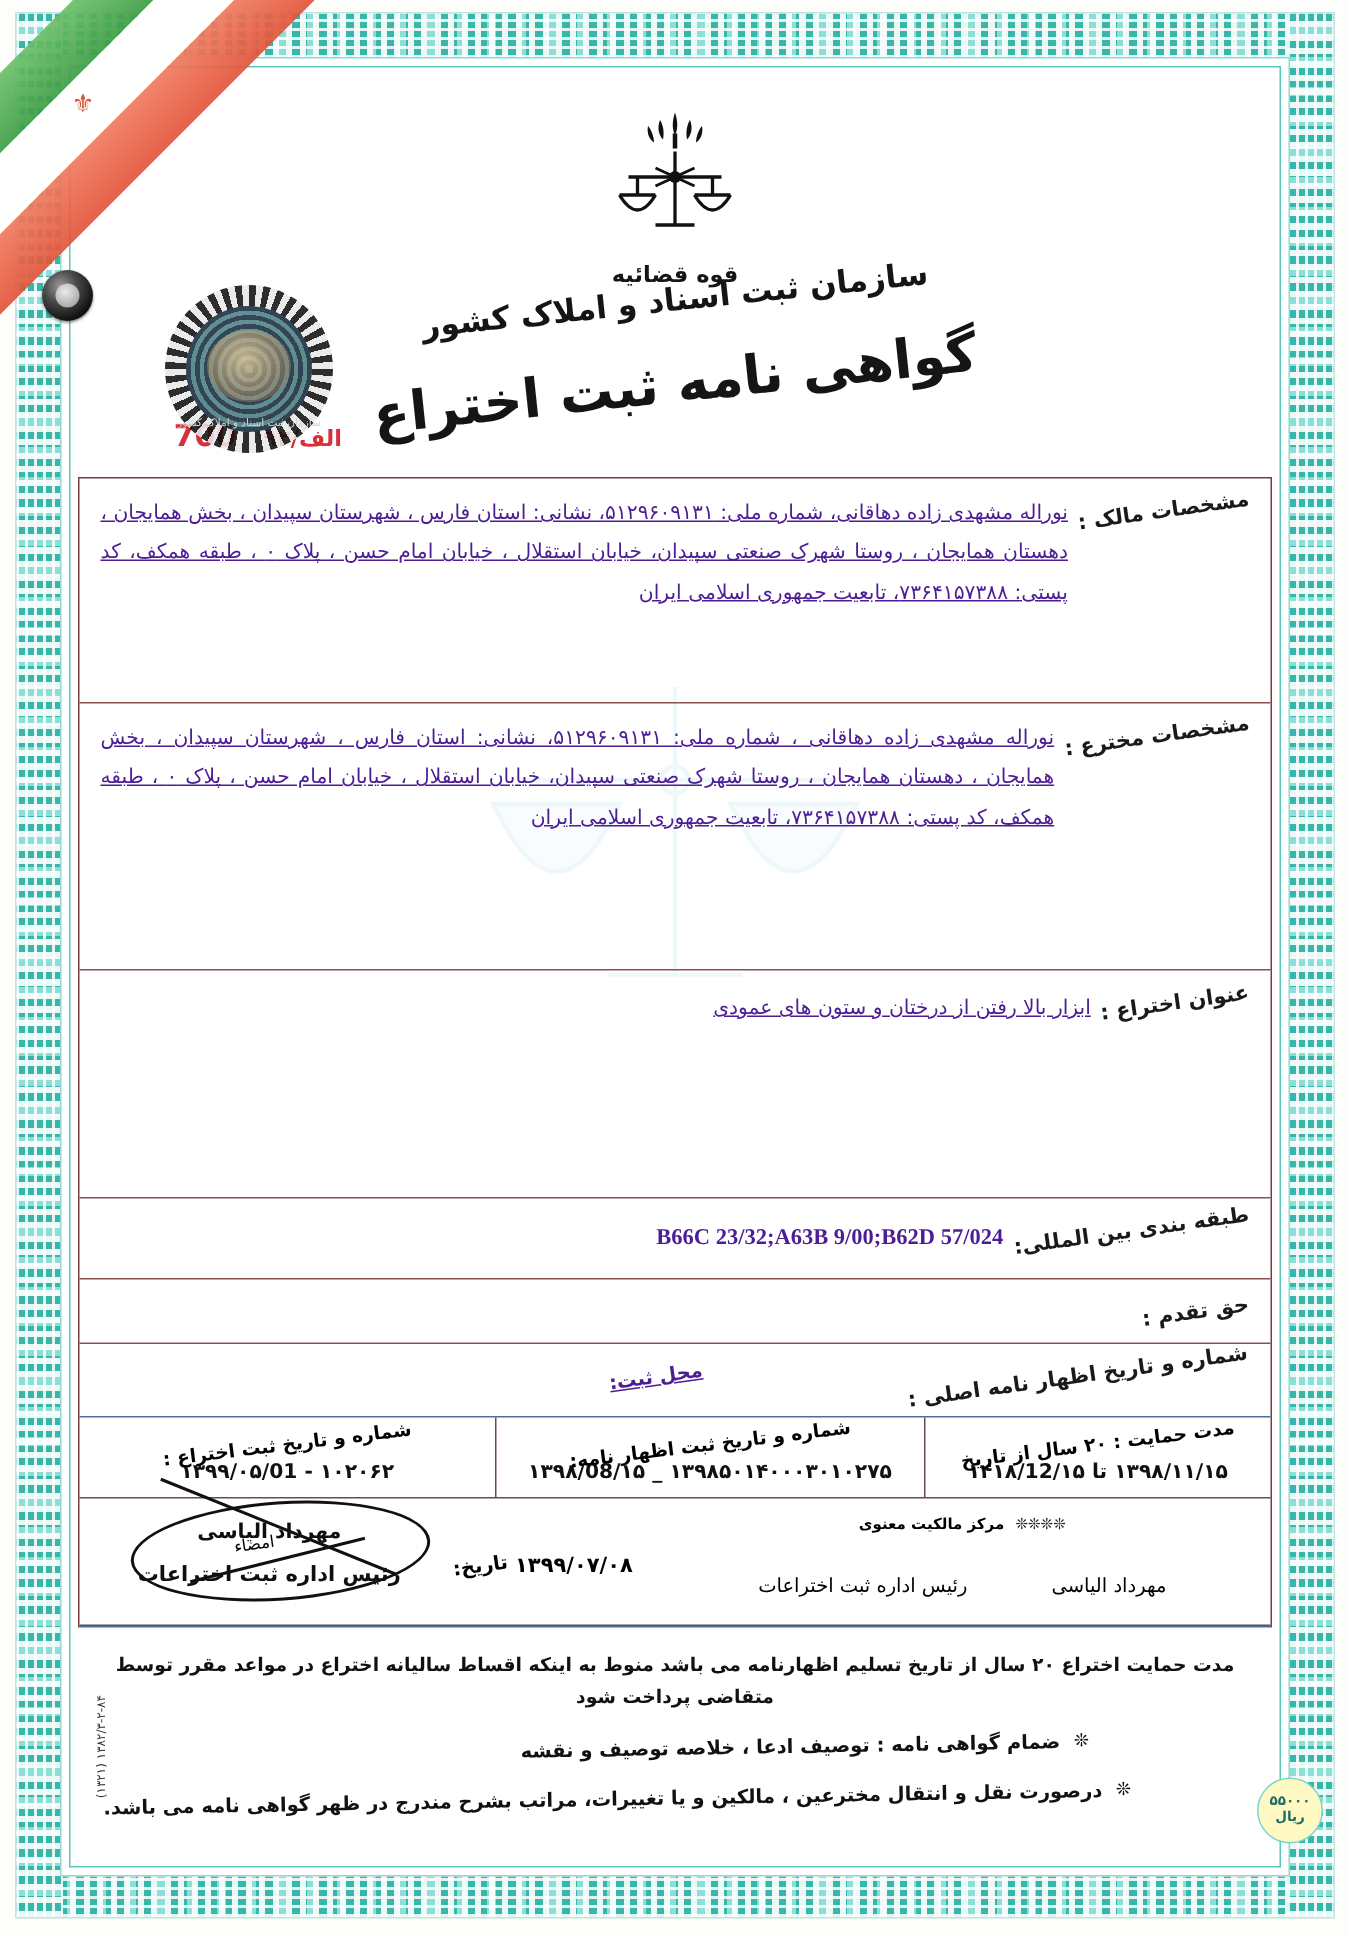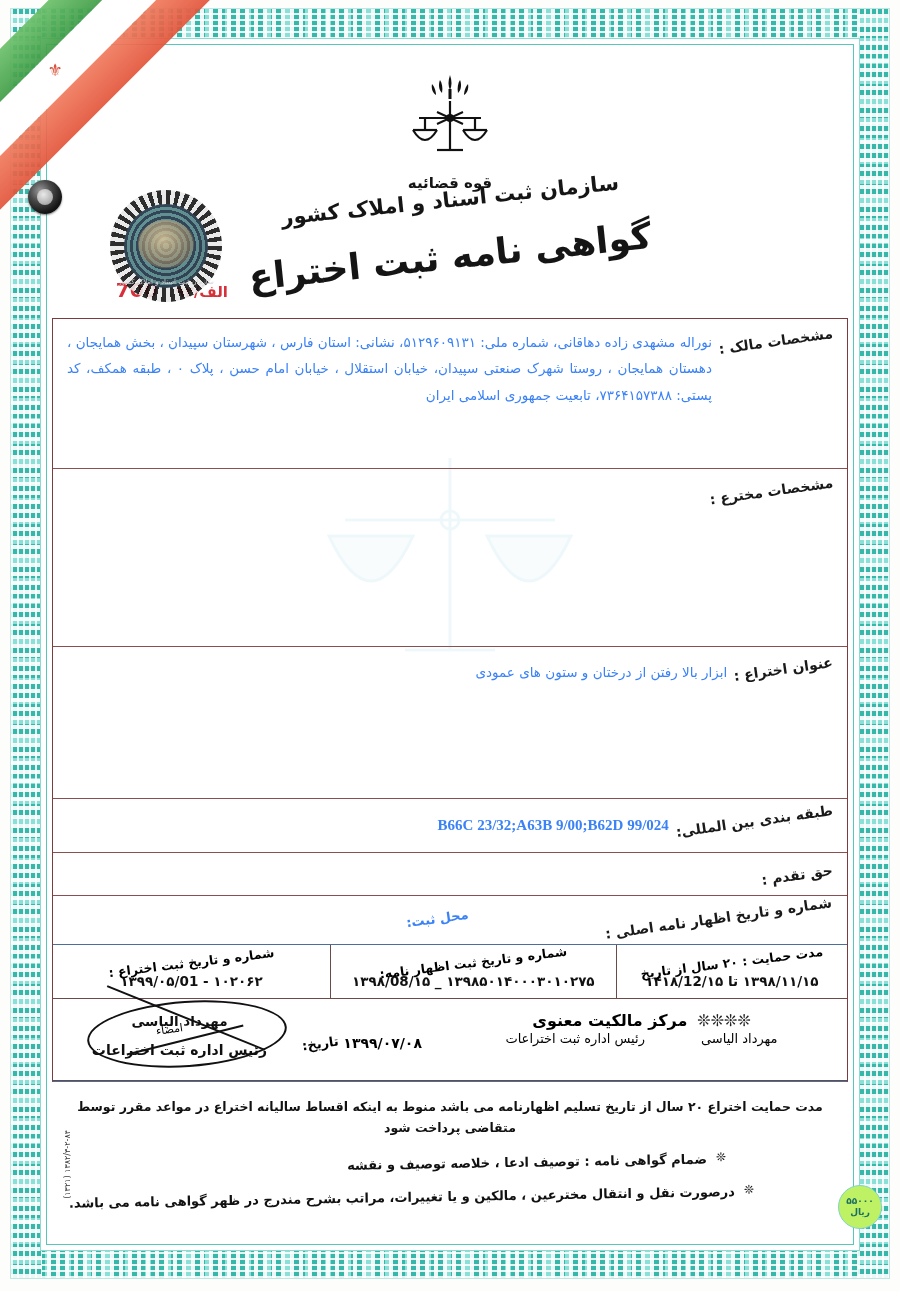--- a/index.html
+++ b/index.html
@@ -198,22 +198,23 @@
     flex: 0 0 auto;
     font-size: 14px; font-weight: bold; color: #1a1a1a;
     transform: rotate(-8deg);
     white-space: nowrap;
     padding-top: 4px;
     margin-left: 6px;
   }
   .row-value {
     flex: 1 1 auto;
     font-size: 13.5px; line-height: 1.95;
-    color: #3b82f6; text-align: justify;
-    direction: rtl;
+    color: #4c1d95; text-align: justify;
+    direction: rtl;
+    text-decoration: underline;
   }
 
   .row-owner    { min-height: 150px; }
   .row-inventor { min-height: 178px; }
   .row-title    { min-height: 152px; }
   .row-ipc      { min-height: 54px;  }
   .row-priority { min-height: 42px;  }
   .row-orig     { min-height: 44px;  border-bottom: 1px solid #4a6f9a; }
 
   .row-title .row-value,
@@ -246,21 +247,21 @@
 
   
   .sig-strip {
     position: relative;
     display: flex; direction: rtl;
     padding: 10px 14px 18px 14px;
     border-bottom: 1px solid #6b4a4a;
     min-height: 82px;
   }
   .sig-right { flex: 0 0 50%; text-align: center; padding-top: 2px; }
-  .sig-dept { font-size: 16px; font-weight: bold; margin-bottom: 1px; }
+  .sig-dept { font-size: 10px; font-weight: bold; margin-bottom: 28px; }
   .sig-dept .stars { letter-spacing: -1px; color: #222; margin-left: 4px; }
   .sig-role { font-size: 13px; display: flex; justify-content: center; gap: 56px; }
 
   .sig-mid { flex: 0 0 22%; padding-top: 24px; text-align: center; direction: rtl; }
   .sig-date-label { font-size: 13px; font-weight: bold; transform: rotate(-8deg); display: inline-block; }
   .sig-date-value { font-size: 14px; font-weight: bold; margin-right: 8px; }
 
   .sig-left { flex: 1 1 auto; position: relative; }
   .stamp {
     position: absolute; top: -2px; right: 4px;
@@ -315,21 +316,21 @@
     top: 1130px; right: 828px;
     writing-mode: vertical-rl;
     font-size: 8px; color: #3a3a3a; letter-spacing: 1px;
     transform: rotate(180deg);
     direction: rtl;
   }
   .stamp-value {
     position: absolute;
     top: 1185px; right: 18px;
     width: 44px; height: 44px; border-radius: 50%;
-    background: #bef264;
+    background: #fef9c3;
     border: 1px solid #7fd4c9;
     display: flex; flex-direction: column;
     align-items: center; justify-content: center;
     font-size: 9px; font-weight: bold; color: #1c6d64; line-height: 1.25;
     direction: rtl;
   }
 </style>
 </head>
 <body>
 
@@ -416,31 +417,32 @@
 
     <div class="doc-table">
 
       <div class="row row-owner">
         <div class="row-label">مشخصات مالک :</div>
         <div class="row-value">نوراله مشهدی زاده دهاقانی، شماره ملی: ۵۱۲۹۶۰۹۱۳۱، نشانی: استان فارس ، شهرستان سپیدان ، بخش همایجان ، دهستان همایجان ، روستا شهرک صنعتی سپیدان، خیابان استقلال ، خیابان امام حسن ، پلاک ۰ ، طبقه همکف، کد پستی: ۷۳۶۴۱۵۷۳۸۸، تابعیت جمهوری اسلامی ایران</div>
       </div>
 
       <div class="row row-inventor">
         <div class="row-label">مشخصات مخترع :</div>
+        <div class="row-value">نوراله مشهدی زاده دهاقانی ، شماره ملی: ۵۱۲۹۶۰۹۱۳۱، نشانی: استان فارس ، شهرستان سپیدان ، بخش همایجان ، دهستان همایجان ، روستا شهرک صنعتی سپیدان، خیابان استقلال ، خیابان امام حسن ، پلاک ۰ ، طبقه همکف، کد پستی: ۷۳۶۴۱۵۷۳۸۸، تابعیت جمهوری اسلامی ایران</div>
       </div>
 
       <div class="row row-title">
         <div class="row-label">عنوان اختراع :</div>
         <div class="row-value">ابزار بالا رفتن از درختان و ستون های عمودی</div>
       </div>
 
       <div class="row row-ipc">
         <div class="row-label">طبقه بندی بین المللی:</div>
         <div class="row-value">
-          <span class="ipc-code">B66C 23/32;A63B 9/00;B62D 99/024</span>
+          <span class="ipc-code">B66C 23/32;A63B 9/00;B62D 57/024</span>
         </div>
       </div>
 
       <div class="row row-priority">
         <div class="row-label">حق تقدم :</div>
         <div class="row-value"></div>
       </div>
 
       <div class="row row-orig">
         <div class="row-label">شماره و تاریخ اظهار نامه اصلی :</div>

